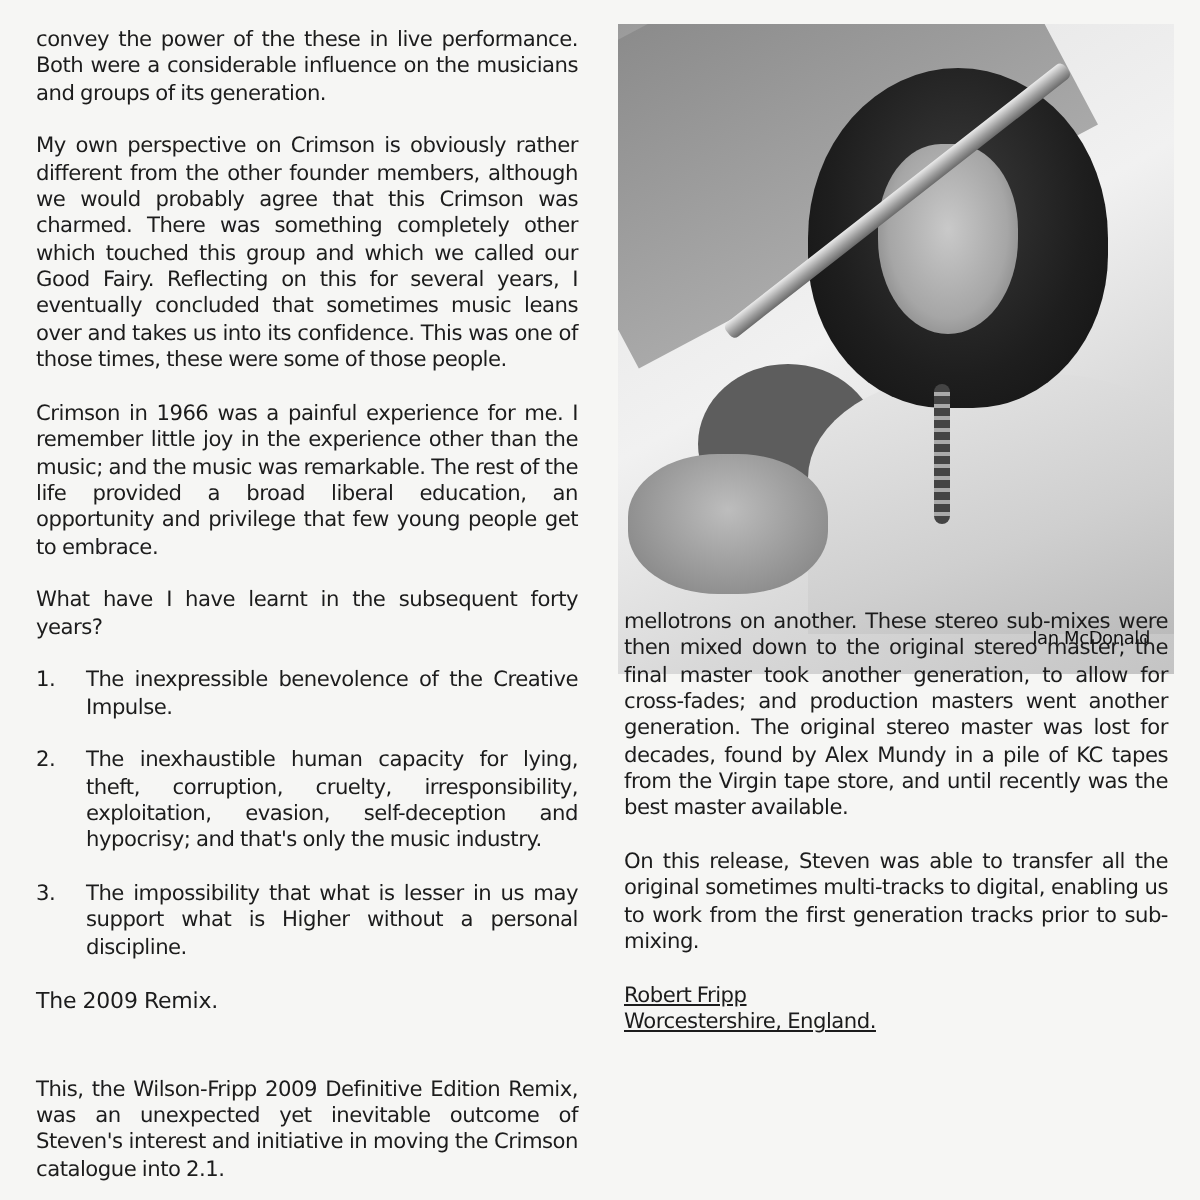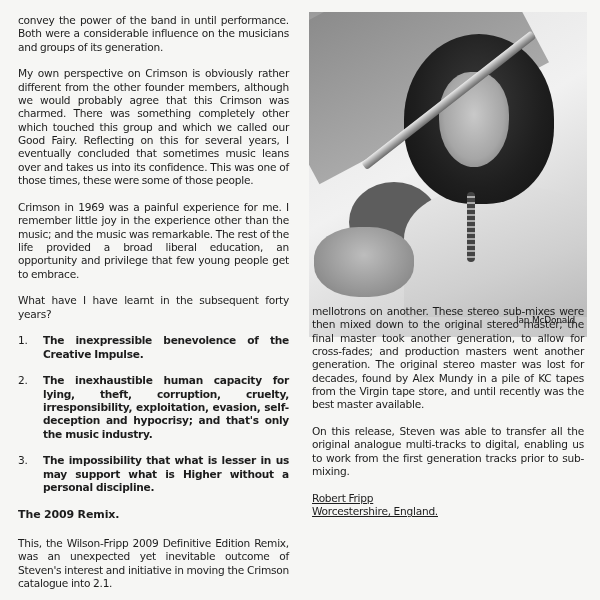--- a/index.html
+++ b/index.html
@@ -19,23 +19,23 @@
     letter-spacing: -0.25px;
     word-spacing: -0.3px;
   }
   .col p { margin: 0 0 13.35px 0; }
   #left-col { left: 18px; top: 14px; width: 271px; }
   #right-col { left: 312px; top: 305px; width: 272px; }
   .list { margin: 0 0 13.35px 0; padding: 0; list-style: none; }
   .list li { display: flex; margin-bottom: 13.35px; }
   .list li:last-child { margin-bottom: 0; }
   .list .num { width: 25px; flex: none; text-align: left; }
-  .list .txt { flex: 1; text-align: justify; font-weight: bold; }
+  .list .txt { flex: 1; text-align: justify; }
   h2.section {
-    font-size: 11px; font-weight: bold; margin: 0 0 16px 0;
+    font-size: 11px; font-weight: normal; margin: 0 0 31px 0;
     line-height: 13.35px; letter-spacing: -0.1px;
   }
   .signoff { text-align: left; }
   .signoff div { line-height: 13.35px; text-decoration: underline; }
 
   
   #photo {
     position: absolute; left: 309px; top: 12px; width: 278px; height: 325px;
     overflow: hidden;
     background:
@@ -88,23 +88,23 @@
     position: absolute; right: 12px; bottom: 12px;
     font-size: 9px; color: #111; letter-spacing: -0.2px;
   }
 </style>
 </head>
 <body>
 
 <div class="page">
 
   <div id="left-col" class="col">
-    <p>convey the power of the band in until performance. Both were a considerable influence on the musicians and groups of its generation.</p>
+    <p>convey the power of the these in live performance. Both were a considerable influence on the musicians and groups of its generation.</p>
     <p>My own perspective on Crimson is obviously rather different from the other founder members, although we would probably agree that this Crimson was charmed. There was something completely other which touched this group and which we called our Good Fairy. Reflecting on this for several years, I eventually concluded that sometimes music leans over and takes us into its confidence. This was one of those times, these were some of those people.</p>
-    <p>Crimson in 1969 was a painful experience for me. I remember little joy in the experience other than the music; and the music was remarkable. The rest of the life provided a broad liberal education, an opportunity and privilege that few young people get  to embrace.</p>
+    <p>Crimson in 1966 was a painful experience for me. I remember little joy in the experience other than the music; and the music was remarkable. The rest of the life provided a broad liberal education, an opportunity and privilege that few young people get  to embrace.</p>
     <p>What have I have learnt in the subsequent forty years?</p>
 
     <ul class="list">
       <li>
         <span class="num">1.</span>
         <span class="txt">The inexpressible benevolence of the Creative Impulse.</span>
       </li>
       <li>
         <span class="num">2.</span>
         <span class="txt">The inexhaustible human capacity for lying, theft, corruption, cruelty, irresponsibility, exploitation, evasion, self-deception and hypocrisy; and that's only the music industry.</span>
@@ -127,20 +127,20 @@
     <div class="hair"></div>
     <div class="face"></div>
     <div class="beads"></div>
     <div class="flute"></div>
     <div class="hand"></div>
     <span id="photo-caption">Ian McDonald</span>
   </div>
 
   <div id="right-col" class="col">
     <p>mellotrons on another. These stereo sub-mixes were then mixed down to the original stereo master; the final master took another generation, to allow for cross-fades; and production masters went another generation. The original stereo master was lost for decades, found by Alex Mundy in a pile of KC tapes from the Virgin tape store, and until recently was the best master available.</p>
-    <p>On this release, Steven was able to transfer all the original analogue multi-tracks to digital, enabling us to work from the first generation tracks prior to sub-mixing.</p>
+    <p>On this release, Steven was able to transfer all the original sometimes multi-tracks to digital, enabling us to work from the first generation tracks prior to sub-mixing.</p>
     <div class="signoff">
       <div>Robert Fripp</div>
       <div>Worcestershire, England.</div>
     </div>
   </div>
 
 </div>
 
 </body></html>

